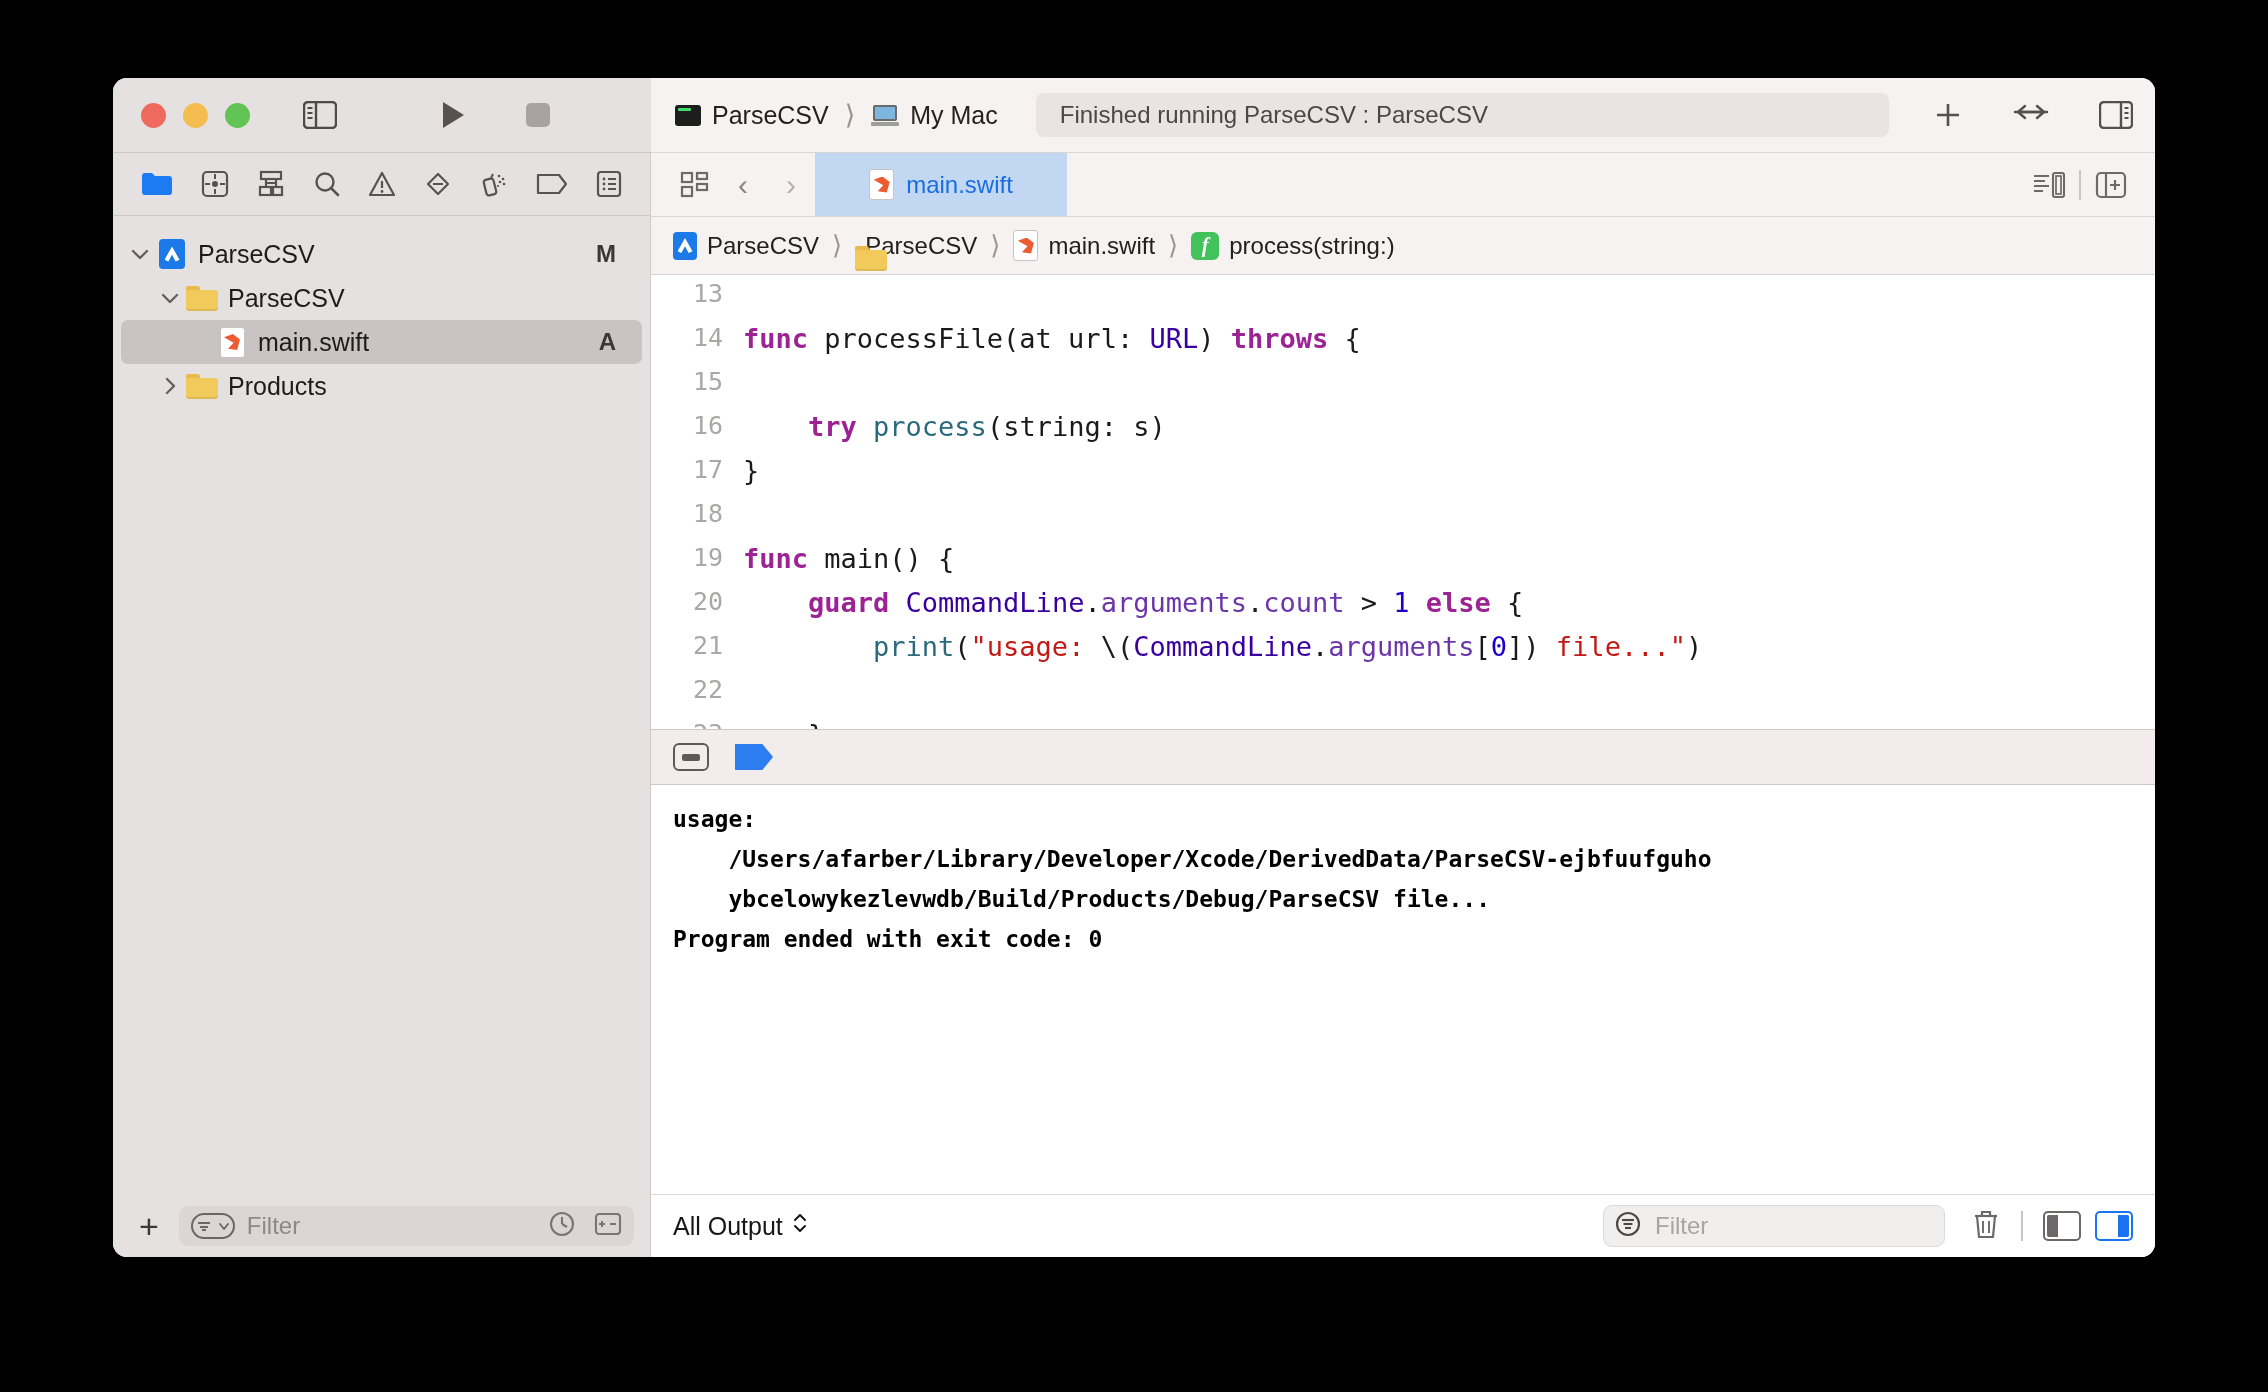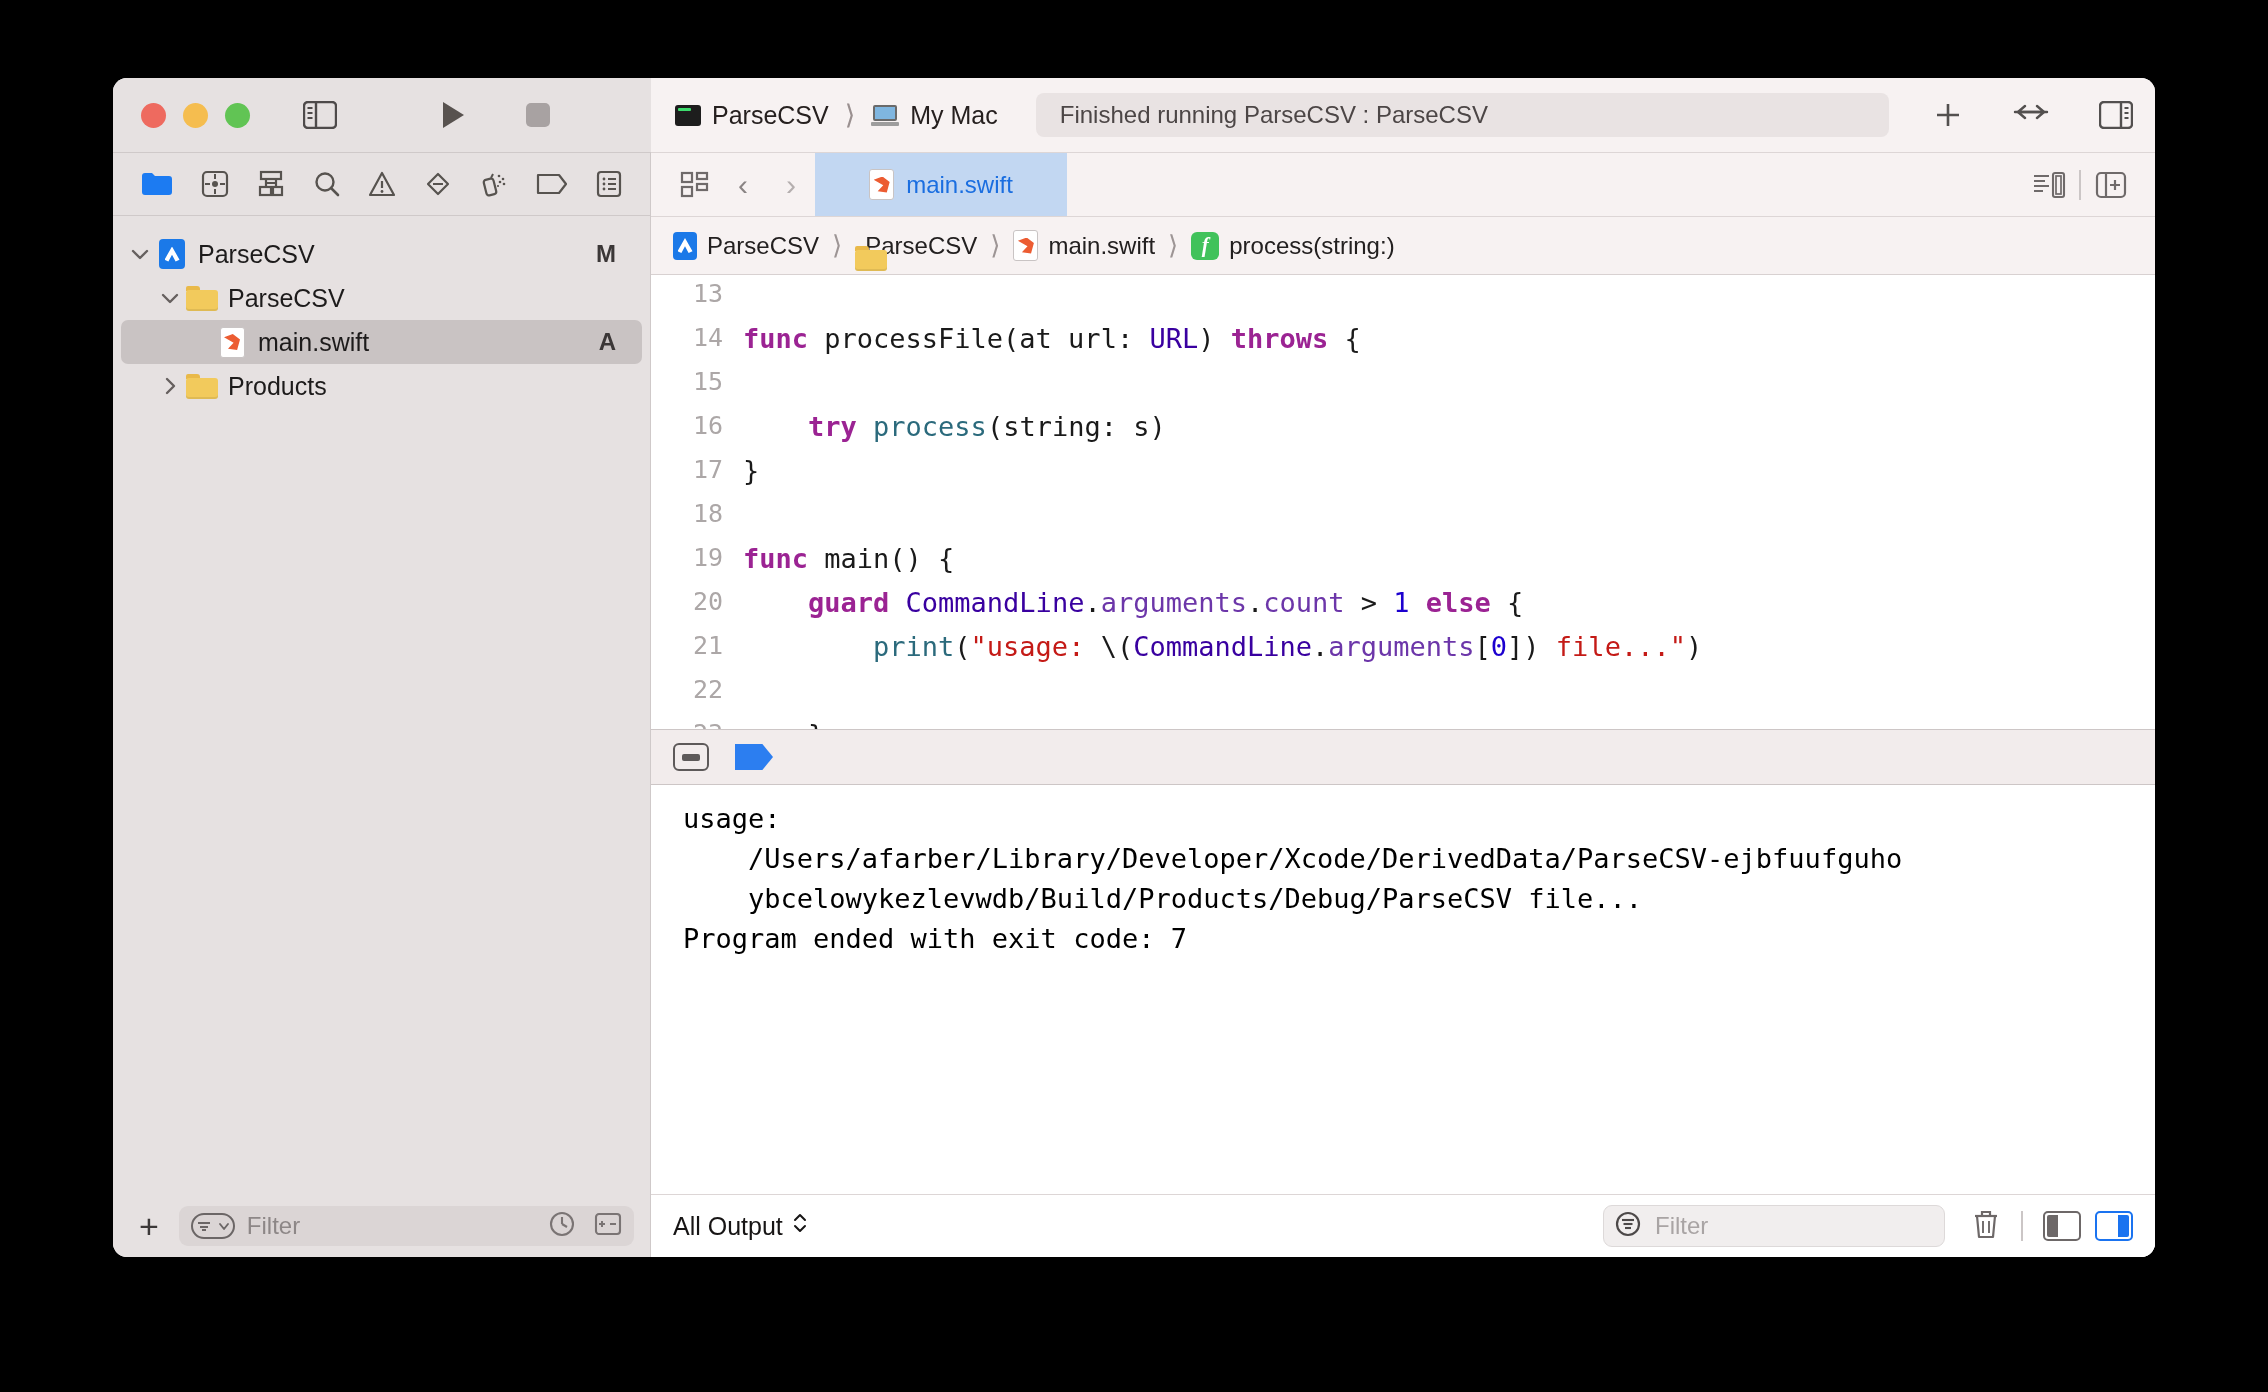--- a/index.html
+++ b/index.html
@@ -300,25 +300,25 @@
   }
   .dbg-rect i { display: block; width: 18px; height: 7px; background: #5d5959; border-radius: 2px; }
   .dbg-arrow {
     width: 38px; height: 26px; background: #2c7ef0;
     clip-path: polygon(0 0, 72% 0, 100% 50%, 72% 100%, 0 100%);
   }
 
   .console {
     flex: 1;
     background: #ffffff;
-    padding: 14px 0 0 12px;
+    padding: 14px 0 0 2px;
     overflow: hidden;
     font-family: "DejaVu Sans Mono", monospace;
-    font-size: 27px;
-    font-weight: normal;
+    font-size: 23px;
+    font-weight: bold;
     color: #000000;
     min-height: 0;
   }
   .console-line { padding-left: 20px; white-space: pre; line-height: 40px; }
 
   .debug-bottom {
     height: 62px;
     background: #ffffff;
     border-top: 1px solid #ddd6d6;
     display: flex; align-items: center;
@@ -677,21 +677,21 @@
         <span class="dbg-rect">
             <i></i>
           </span>
         <span class="dbg-arrow"></span>
       </div>
 
       <div class="console" id="console">
           <div class="console-line">usage:</div>
           <div class="console-line">    /Users/afarber/Library/Developer/Xcode/DerivedData/ParseCSV-ejbfuufguho</div>
           <div class="console-line">    ybcelowykezlevwdb/Build/Products/Debug/ParseCSV file...</div>
-          <div class="console-line">Program ended with exit code: 7</div>
+          <div class="console-line">Program ended with exit code: 0</div>
         </div>
 
       <div class="debug-bottom">
         <span class="all-output">
           <span>All Output</span>
           <span>
             <svg width="16" height="24" viewBox="0 0 16 24">
               <path d="M3 9 L8 4 L13 9" fill="none" stroke="#171515" stroke-width="2" stroke-linecap="round" stroke-linejoin="round"></path>
               <path d="M3 15 L8 20 L13 15" fill="none" stroke="#171515" stroke-width="2" stroke-linecap="round" stroke-linejoin="round"></path>
             </svg>

